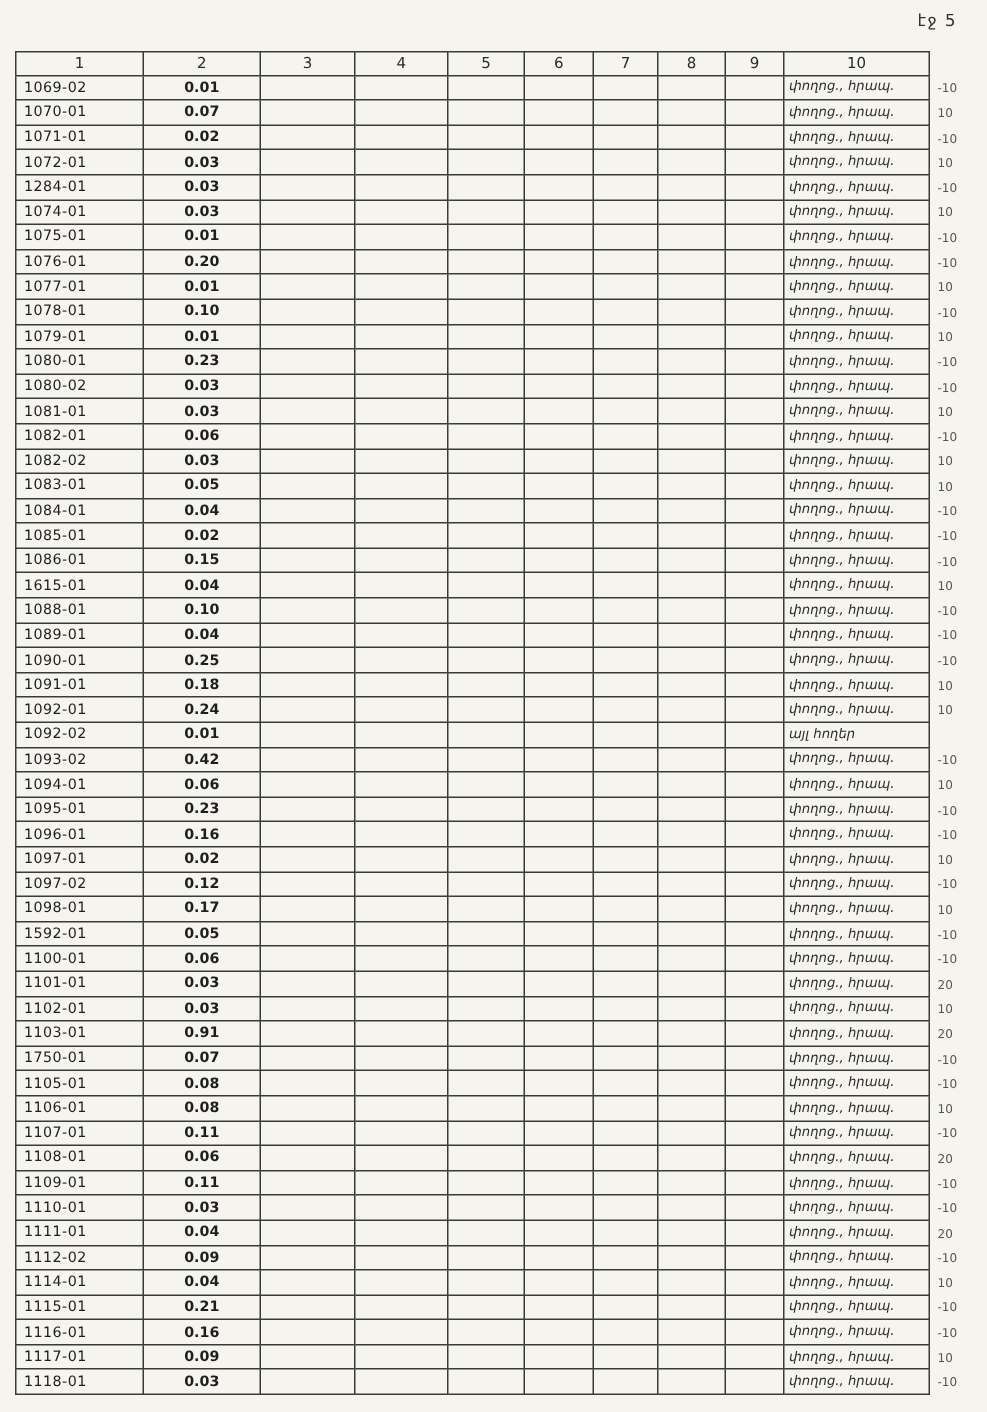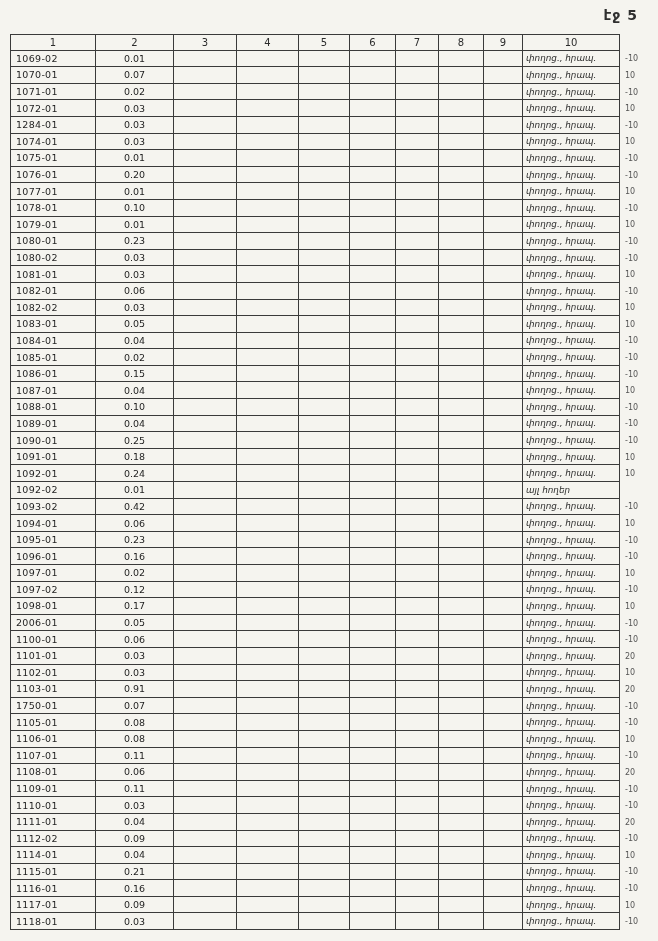--- a/index.html
+++ b/index.html
@@ -4,21 +4,21 @@
 <style>
   html,body{margin:0;padding:0;}
   body{
     width:658px;height:941px;
     background:#f5f4ef;
     font-family:"DejaVu Sans","Liberation Sans",sans-serif;
     color:#222;position:relative;overflow:hidden;
   }
   .page-label{
     position:absolute;top:7px;right:20px;
-    font-size:14px;color:#2f2f2f;letter-spacing:1px;font-weight:bold;
+    font-size:11px;color:#2f2f2f;letter-spacing:1px;
   }
   .grid{
     position:absolute;top:34px;left:10px;
     display:grid;
     grid-template-columns:86px 78px 63px 62px 51px 46px 43px 45px 39px 97px 26px;
     grid-auto-rows:16.6px;
     background:transparent;
   }
   .cell{
     border-right:1px solid #3a3a3a;
@@ -28,21 +28,21 @@
     overflow:hidden;white-space:nowrap;
     color:#1e1e1e;
   }
   .c0{border-left:1px solid #3a3a3a;}
   .head{
     border-top:1px solid #3a3a3a;
     justify-content:center;
     font-size:10px;color:#2b2b2b;
   }
   .code{padding-left:5px;letter-spacing:.3px;text-align:right;}
-  .value{justify-content:center;}
+  .value{justify-content:center;font-weight:bold;}
   .landuse{padding-left:3px;font-size:8.8px;color:#2a2a2a;font-style:italic;}
   .note{
     border:none !important;
     font-size:8px;color:#555;
     justify-content:flex-start;padding-left:5px;
   }
 </style>
 </head>
 <body>
 
@@ -273,21 +273,21 @@
     <div class="cell value">0.15</div>
     <div class="cell"></div>
     <div class="cell"></div>
     <div class="cell"></div>
     <div class="cell"></div>
     <div class="cell"></div>
     <div class="cell"></div>
     <div class="cell"></div>
     <div class="cell landuse">փողոց., հրապ.</div>
     <div class="cell note">-10</div>
-    <div class="cell code c0">1087-01</div>
+    <div class="cell code c0">1615-01</div>
     <div class="cell value">0.04</div>
     <div class="cell"></div>
     <div class="cell"></div>
     <div class="cell"></div>
     <div class="cell"></div>
     <div class="cell"></div>
     <div class="cell"></div>
     <div class="cell"></div>
     <div class="cell landuse">փողոց., հրապ.</div>
     <div class="cell note">10</div>
@@ -427,21 +427,21 @@
     <div class="cell value">0.17</div>
     <div class="cell"></div>
     <div class="cell"></div>
     <div class="cell"></div>
     <div class="cell"></div>
     <div class="cell"></div>
     <div class="cell"></div>
     <div class="cell"></div>
     <div class="cell landuse">փողոց., հրապ.</div>
     <div class="cell note">10</div>
-    <div class="cell code c0">2006-01</div>
+    <div class="cell code c0">1592-01</div>
     <div class="cell value">0.05</div>
     <div class="cell"></div>
     <div class="cell"></div>
     <div class="cell"></div>
     <div class="cell"></div>
     <div class="cell"></div>
     <div class="cell"></div>
     <div class="cell"></div>
     <div class="cell landuse">փողոց., հրապ.</div>
     <div class="cell note">-10</div>

